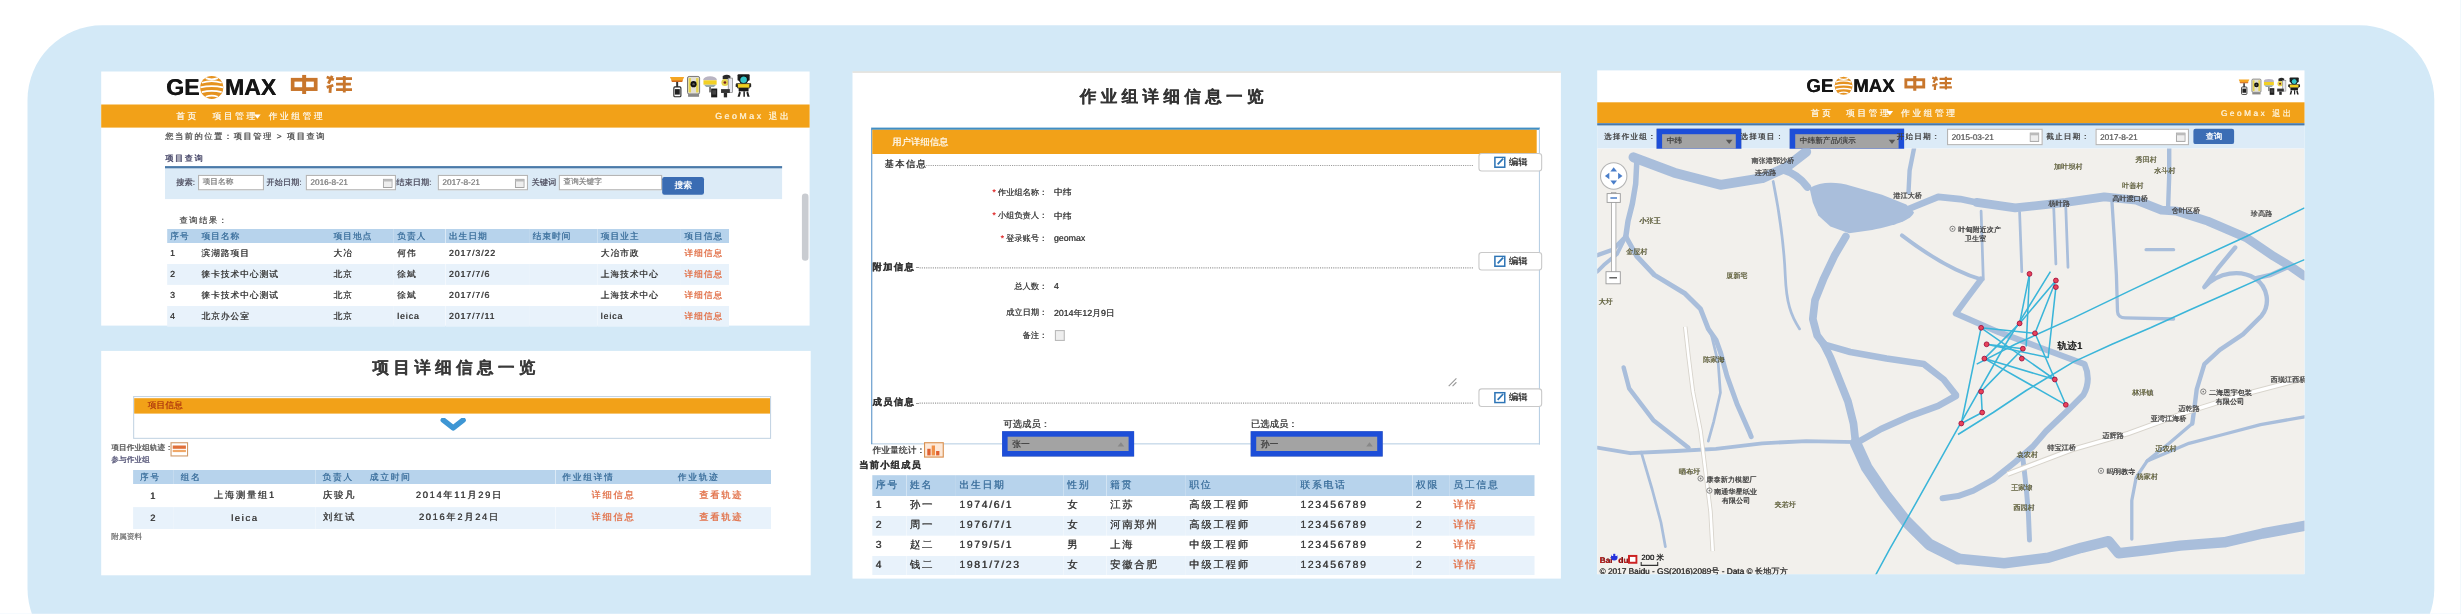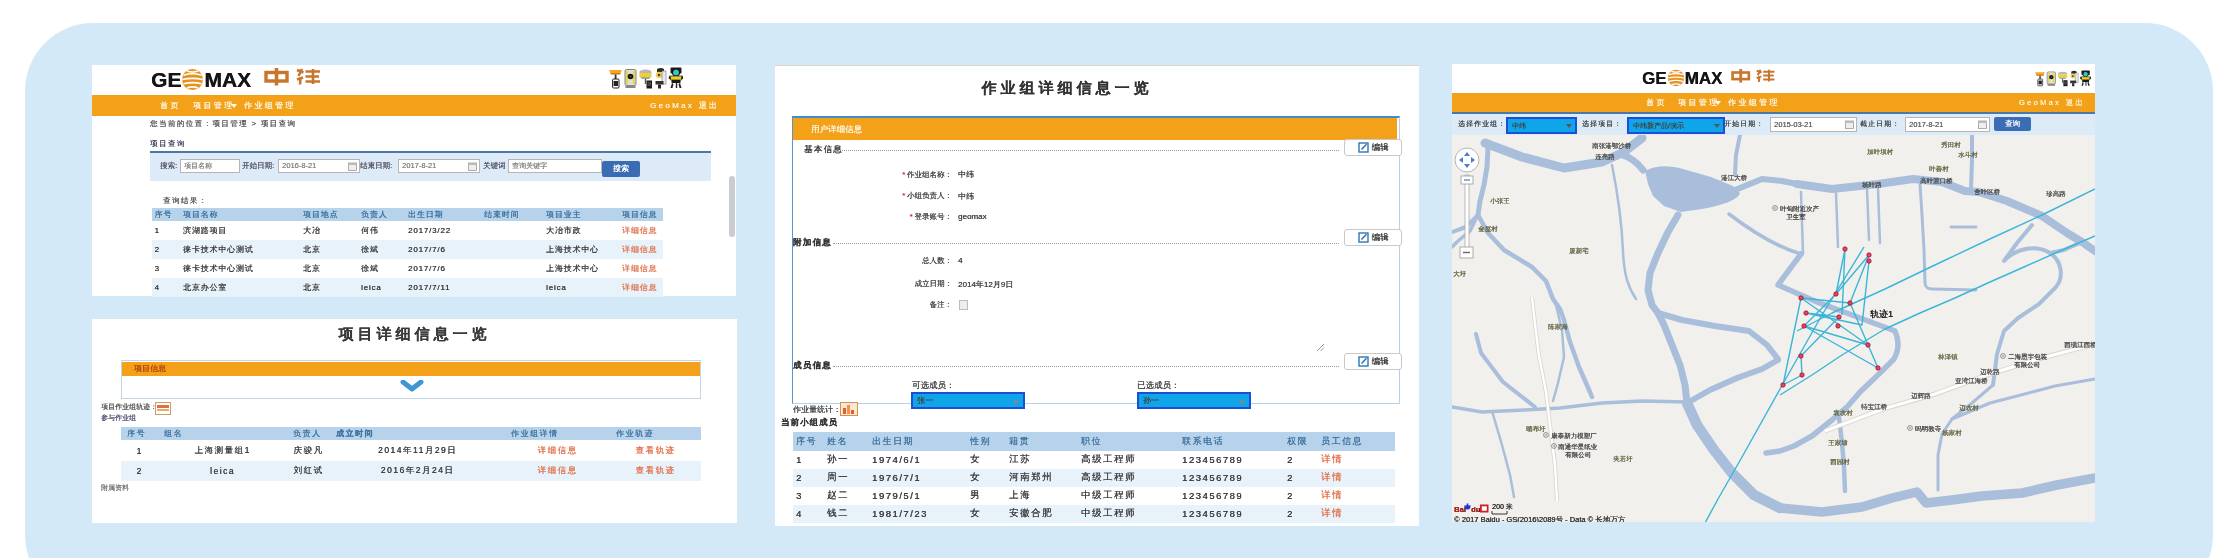--- a/index.html
+++ b/index.html
@@ -17,21 +17,21 @@
 .ipt{position:absolute;background:#fff;border:1px solid #b5b5b5;font-size:9px;color:#888;}
 tbl,table{border-collapse:collapse;table-layout:fixed;}
 table{position:absolute;border-collapse:collapse;table-layout:fixed;}
 th{font-weight:normal;text-align:left;overflow:hidden;white-space:nowrap;}
 td{overflow:hidden;white-space:nowrap;}
 .lnk{color:#e2754e;}
 .dotted{position:absolute;border-top:1px dotted #9a9a9a;height:0;}
 .frow{position:absolute;font-size:7.5px;color:#444;white-space:nowrap;}
 .ebtn{position:absolute;background:#fff;border:1px solid #c9c9c9;border-radius:3px;font-size:8.5px;color:#333;display:flex;align-items:center;justify-content:center;gap:3px;}
 .lab{position:absolute;font-size:11px;color:#444;white-space:nowrap;}
-.sel{position:absolute;background:#0ea5e9;border:2px solid #1d4ed8;font-size:8px;color:#444;line-height:13px;padding-left:4px;}
+.sel{position:absolute;background:#a3a3a3;border:5px solid #1d4ed8;font-size:8px;color:#444;line-height:13px;padding-left:4px;}
 .star{color:#e03030;margin-right:2px;}
 </style></head>
 <body>
 <div class="bluebg"></div>
 
 <div class="panel" id="p1">
  <div class="logo" style="left:59px;top:3px;height:24px;font-size:21px;">
   <b class="ge">GE</b>
       <svg width="23" height="23" viewBox="0 0 23 23" style="margin:0 0px;">
         <circle cx="11.5" cy="11.5" r="10.5" fill="#e5921f"></circle>
@@ -203,21 +203,21 @@
         <col style="width:43px">
         <col style="width:175px">
         <col style="width:105px">
         <col style="width:91px">
       </colgroup>
   <tbody>
         <tr style="height:12.4px;background:#b7d3ec;color:#40739f;font-size:8px;">
           <th style="padding-left:6px;">序号</th>
           <th style="padding-left:6px;">组名</th>
           <th style="padding-left:6px;">负责人</th>
-          <th style="padding-left:6px;font-weight:bold;">成立时间</th>
+          <th style="padding-left:6px;">成立时间</th>
           <th style="padding-left:6px;">作业组详情</th>
           <th style="padding-left:6px;">作业轨迹</th>
         </tr>
   <tr style="height:21px;">
           <td>1</td>
           <td>上海测量组1</td>
           <td>庆骏凡</td>
           <td>2014年11月29日</td>
           <td class="lnk">详细信息</td>
           <td class="lnk">查看轨迹</td>

